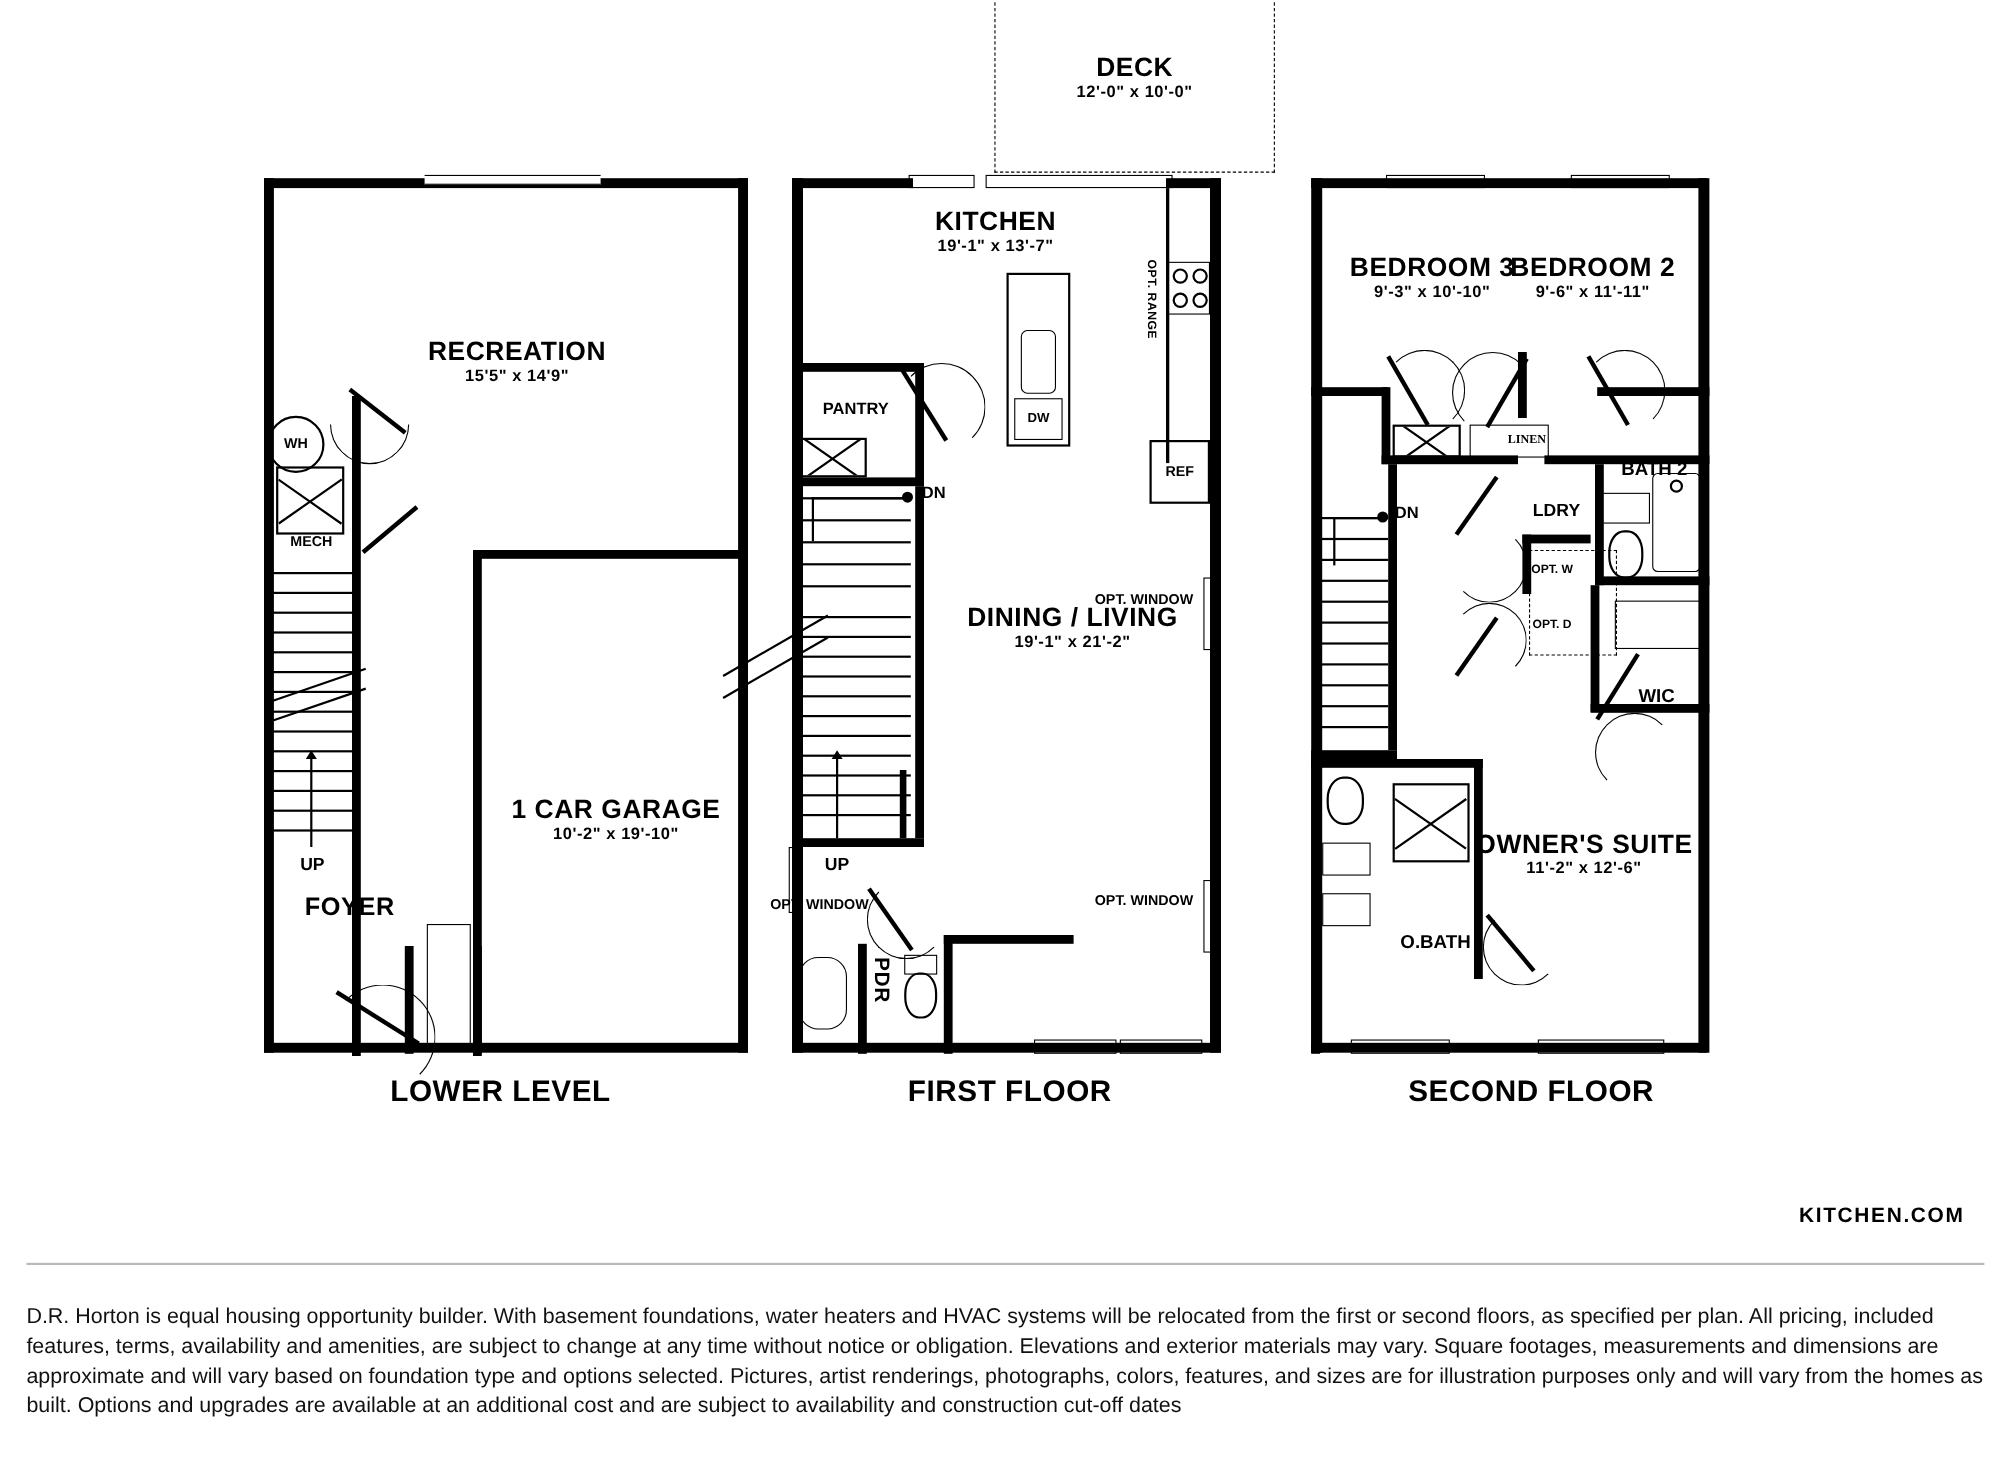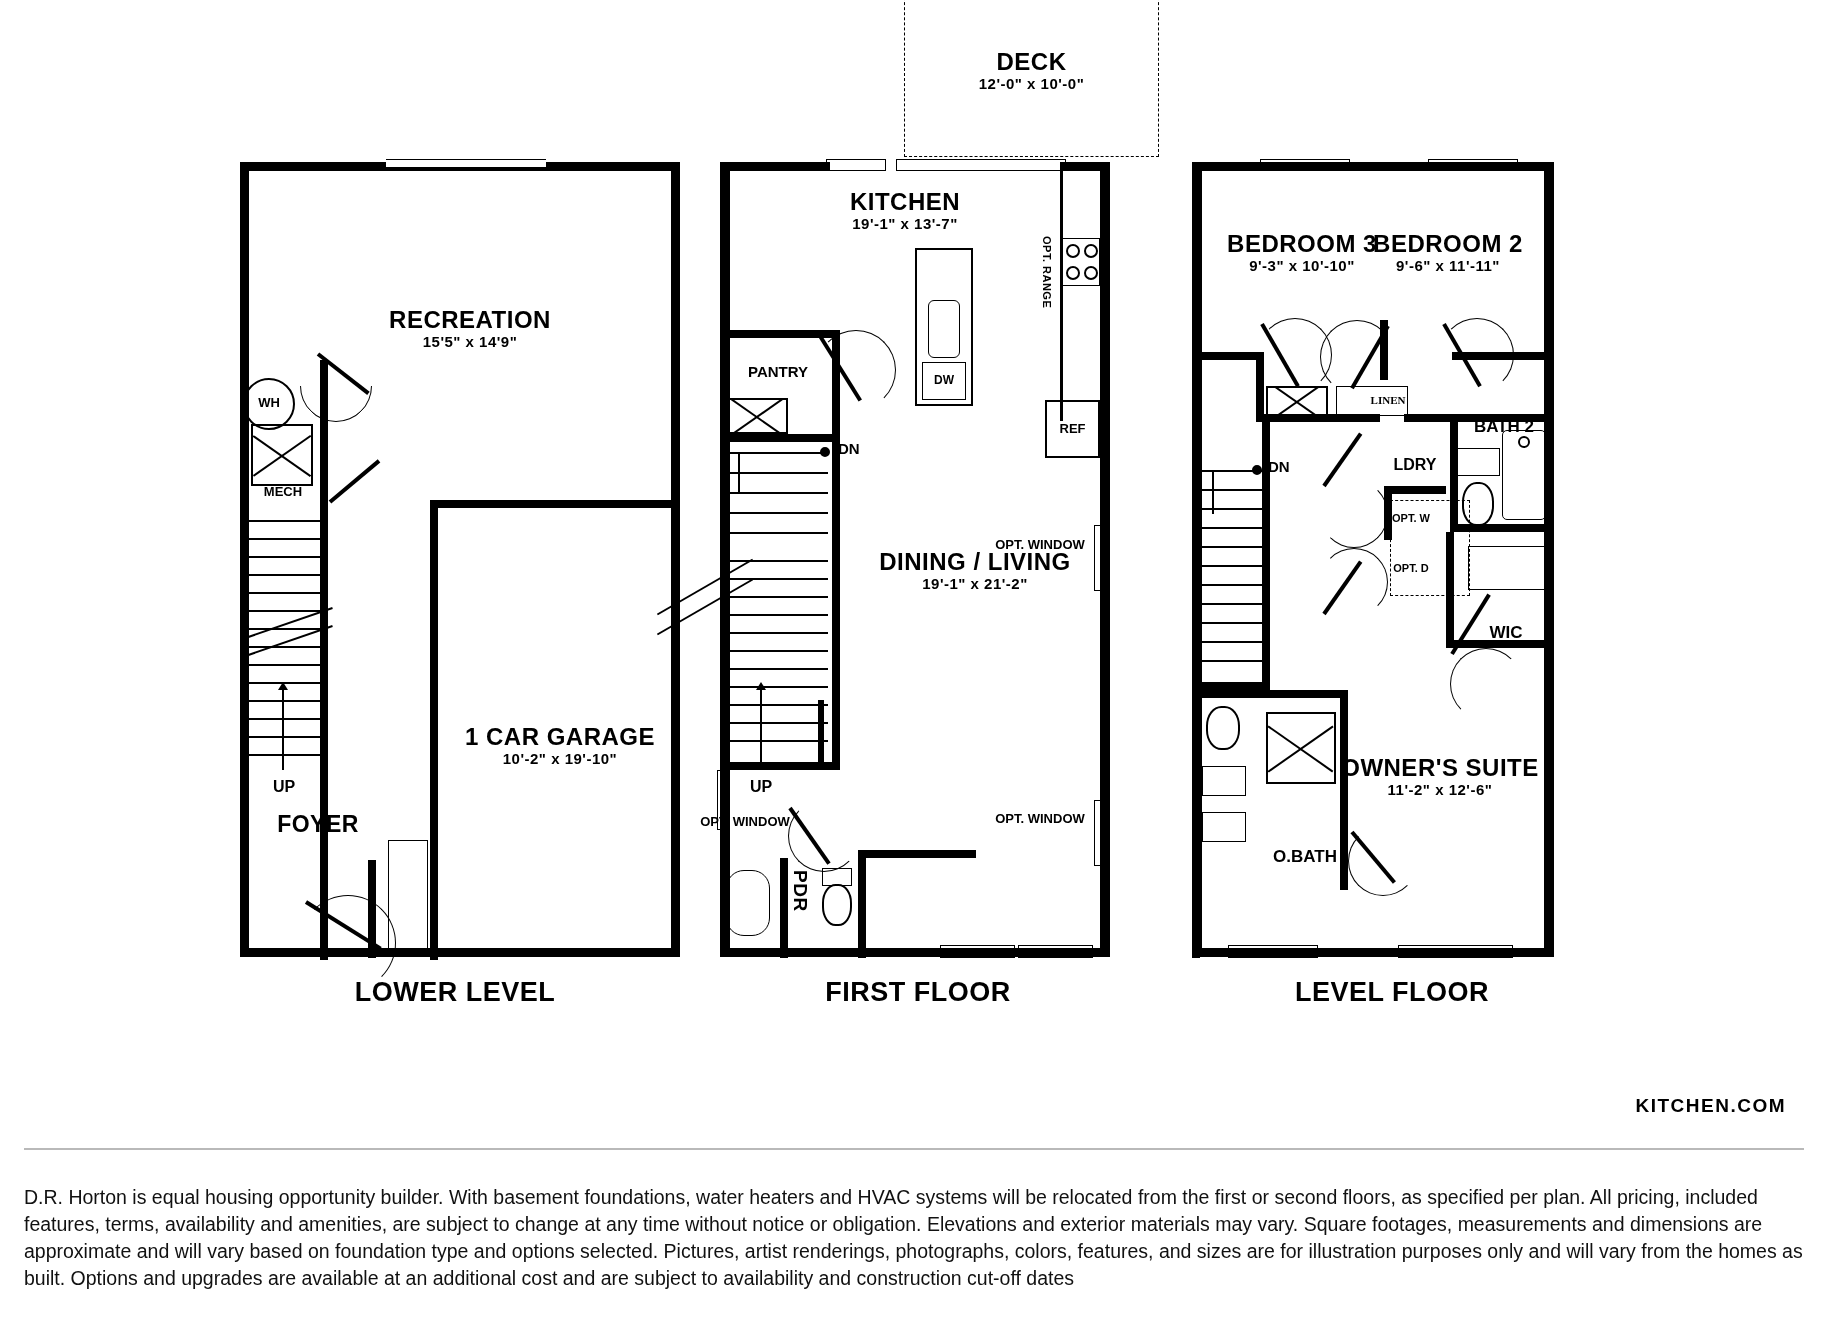--- a/index.html
+++ b/index.html
@@ -319,21 +319,21 @@
     </div>
     <div class="room-label" style="left:188px;top:232px;width:220px;">
       <div class="room-name">BEDROOM 2</div>
       <div class="room-dim">9'-6" x 11'-11"</div>
     </div>
     <div class="room-label" style="left:170px;top:756px;width:240px;">
       <div class="room-name">OWNER'S SUITE</div>
       <div class="room-dim">11'-2" x 12'-6"</div>
     </div>
 
-    <div class="floor-title" style="left:42px;top:977px;width:400px;">LEVEL FLOOR</div>
+    <div class="floor-title" style="left:42px;top:977px;width:400px;">SECOND FLOOR</div>
   </div>
 
   <div class="brand" style="right:36px;top:1095px;">KITCHEN.COM</div>
   <div class="hr" style="left:24px;top:1148px;width:1780px;"></div>
 
   <div class="footer-text" style="left:24px;top:1184px;width:1784px;">D.R. Horton is equal housing opportunity builder. With basement foundations, water heaters and HVAC systems will be relocated from the first or second floors, as specified per plan. All pricing, included features, terms, availability and amenities, are subject to change at any time without notice or obligation. Elevations and exterior materials may vary. Square footages, measurements and dimensions are approximate and will vary based on foundation type and options selected. Pictures, artist renderings, photographs, colors, features, and sizes are for illustration purposes only and will vary from the homes as built. Options and upgrades are available at an additional cost and are subject to availability and construction cut-off dates</div>
 
 
 </div>
 

